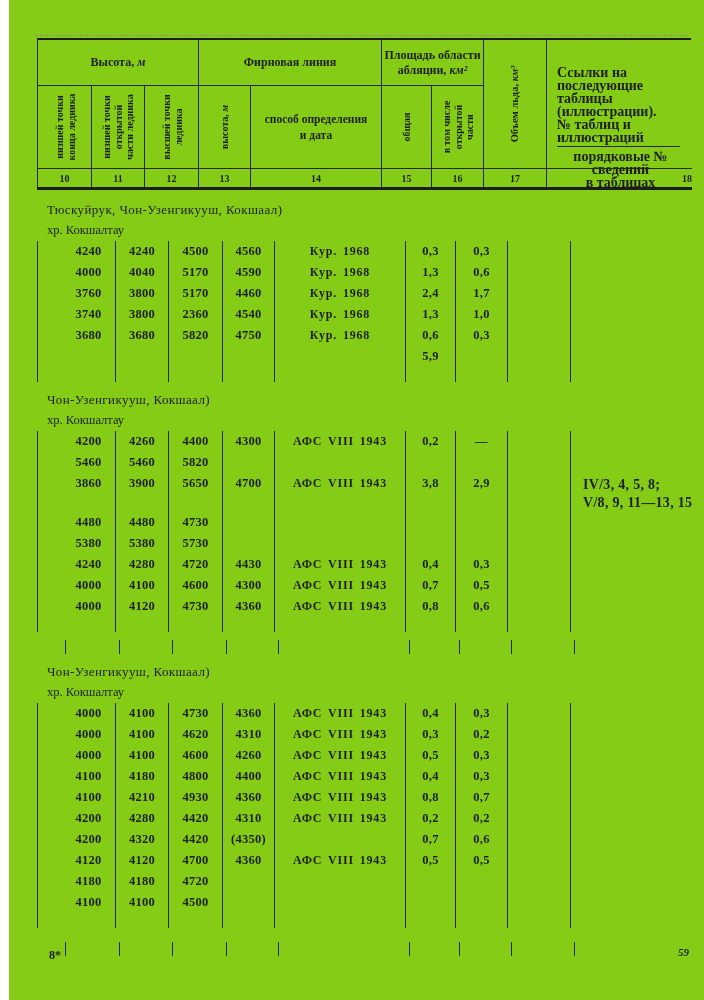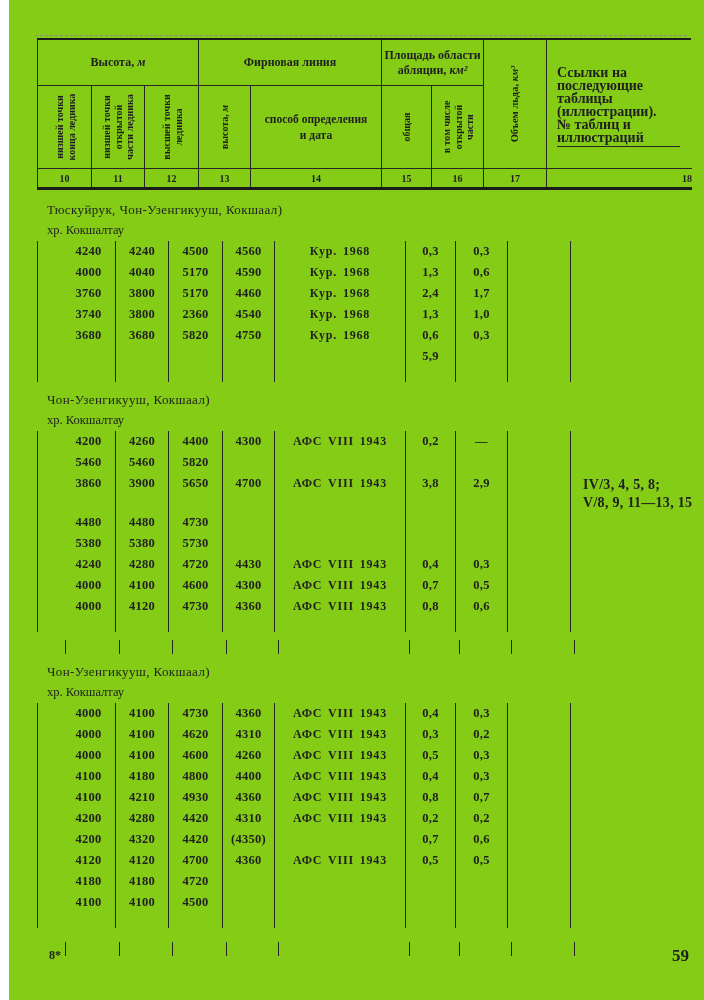--- a/index.html
+++ b/index.html
@@ -88,21 +88,21 @@
   .row.dashrow{
     width:654px;margin:8px 0 0 28px;
     border-left:1.4px solid #262626;
   }
   .row.dashrow.last{margin-top:14px;}
   .row.dashrow .c{border-right:1.3px solid #262626;min-height:14px;}
   .row.dashrow .c.c8{border-right:none;}
 
   
   .footer-sig{position:absolute;left:40px;top:948px;font-weight:bold;font-size:12px;}
-  .footer-page{position:absolute;right:24px;top:946px;font-weight:bold;font-size:17px;}
+  .footer-page{position:absolute;right:24px;top:946px;font-weight:bold;font-size:11px;font-style:italic;}
 </style>
 </head>
 <body>
 
 <div class="page">
 
   <div class="rule-a"></div>
   <div class="rule-b"></div>
 
   <div class="hdr">
@@ -144,20 +144,22 @@
 части</div>
     </div>
     <div id="h17">
       <div class="vt"><span>Объем льда,</span> <span class="unit">км³</span></div>
     </div>
     <div id="h18">
       <div class="h18top">Ссылки на последующие
 таблицы (иллюстрации).
 № таблиц и иллюстраций</div>
       <div class="h18rule"></div>
+      <div class="h18bot">порядковые № сведений
+в таблицах</div>
     </div>
 
     <div class="hn">10</div>
     <div class="hn">11</div>
     <div class="hn">12</div>
     <div class="hn">13</div>
     <div class="hn">14</div>
     <div class="hn">15</div>
     <div class="hn">16</div>
     <div class="hn">17</div>

